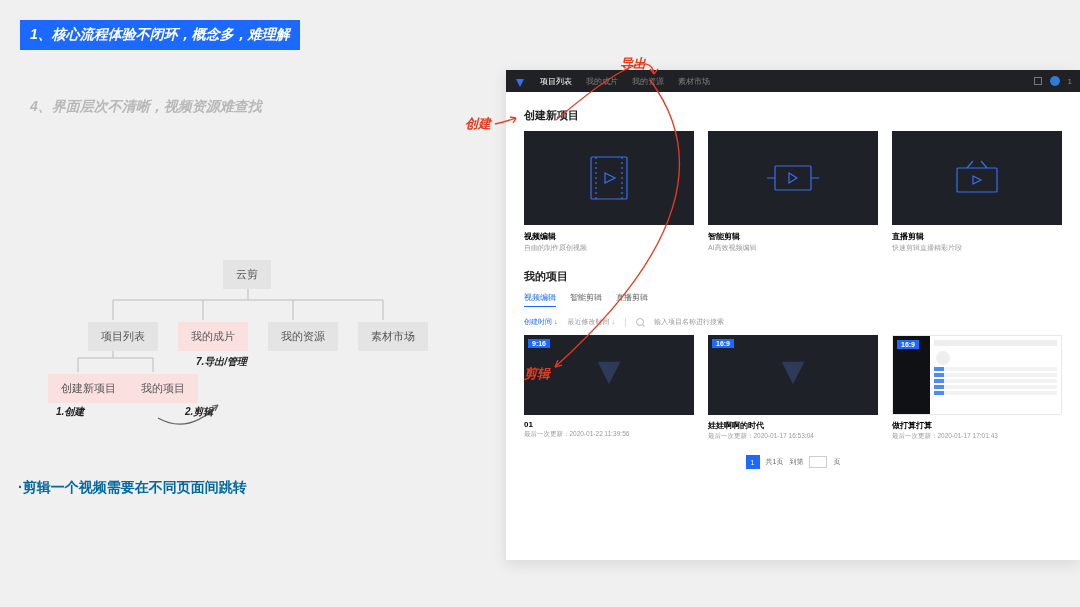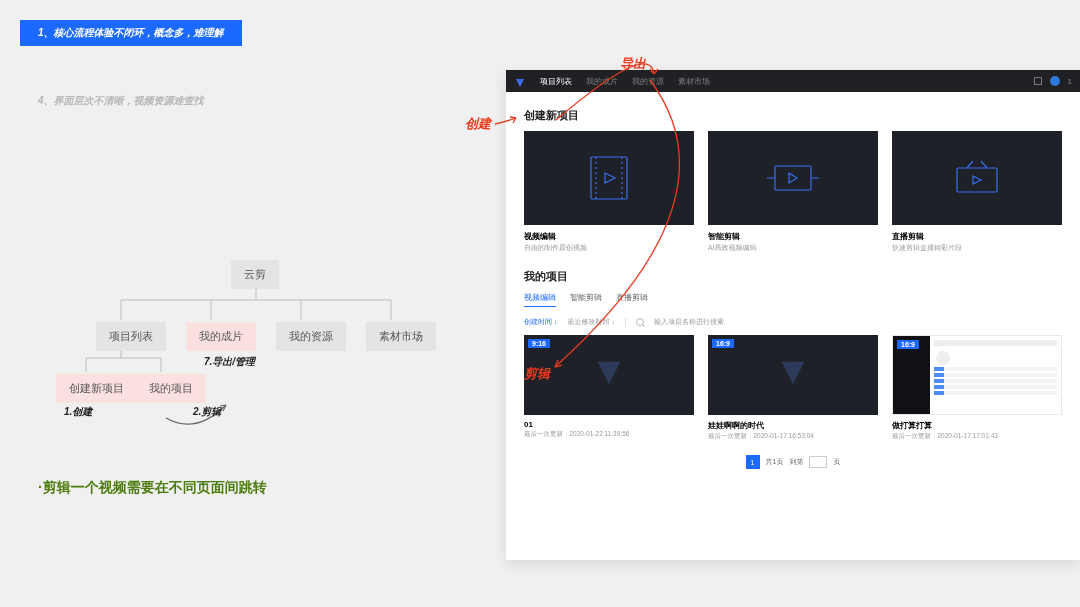--- a/index.html
+++ b/index.html
@@ -2,33 +2,33 @@
 <html><head>
 <meta charset="utf-8">
 <style>
   * { margin: 0; padding: 0; box-sizing: border-box; font-family: -apple-system, "PingFang SC", "Microsoft YaHei", sans-serif; }
   body { background: #f0f0f0; width: 1080px; height: 607px; overflow: hidden; position: relative; }
 
   
   .left-pane { position: absolute; left: 0; top: 0; width: 500px; height: 607px; }
 
   .issue-list { padding: 20px 0 0 20px; }
-  .issue-item { font-size: 10px; font-weight: 600; font-style: italic; padding: 6px 18px; margin-bottom: 6px; display: inline-block; }
+  .issue-item { font-size: 14px; font-weight: 600; font-style: italic; padding: 6px 10px; margin-bottom: 6px; display: inline-block; }
   .issue-item.active { background: #1b69ff; color: #fff; }
   .issue-item.dim { color: #b8b8b8; }
 
-  .diagram { position: absolute; left: 56px; top: 250px; width: 400px; height: 200px; }
+  .diagram { position: absolute; left: 48px; top: 250px; width: 400px; height: 200px; }
   .node { position: absolute; font-size: 11px; padding: 6px 12px; background: #e4e4e4; border: 1px solid #e4e4e4; text-align: center; color: #555; }
   .node.pink { background: #fbe0e0; border-color: #fbe0e0; }
   .cap { position: absolute; font-size: 10px; font-weight: 700; font-style: italic; color: #222; }
 
   
   .diagram svg.lines { position: absolute; left: 0; top: 0; width: 400px; height: 200px; pointer-events: none; }
 
-  .bullets { position: absolute; left: 38px; top: 475px; font-size: 14px; font-weight: 700; color: #4d7c0f; line-height: 1.8; }
+  .bullets { position: absolute; left: 18px; top: 475px; font-size: 14px; font-weight: 700; color: #0369a1; line-height: 1.8; }
 
   
   .app-mock { position: absolute; left: 506px; top: 70px; width: 574px; height: 490px; background: #fff; box-shadow: 0 4px 14px rgba(0,0,0,0.1); overflow: hidden; }
   .app-topbar { background: #202124; height: 22px; display: flex; align-items: center; padding: 0 8px; gap: 14px; }
   .app-logo { width: 12px; height: 12px; }
   .app-logo svg { width: 12px; height: 12px; }
   .top-nav { display: flex; gap: 14px; font-size: 8px; }
   .top-nav span { color: #7d7d7d; }
   .top-nav span.active { color: #fff; }
   .top-right { margin-left: auto; display: flex; align-items: center; gap: 8px; }

